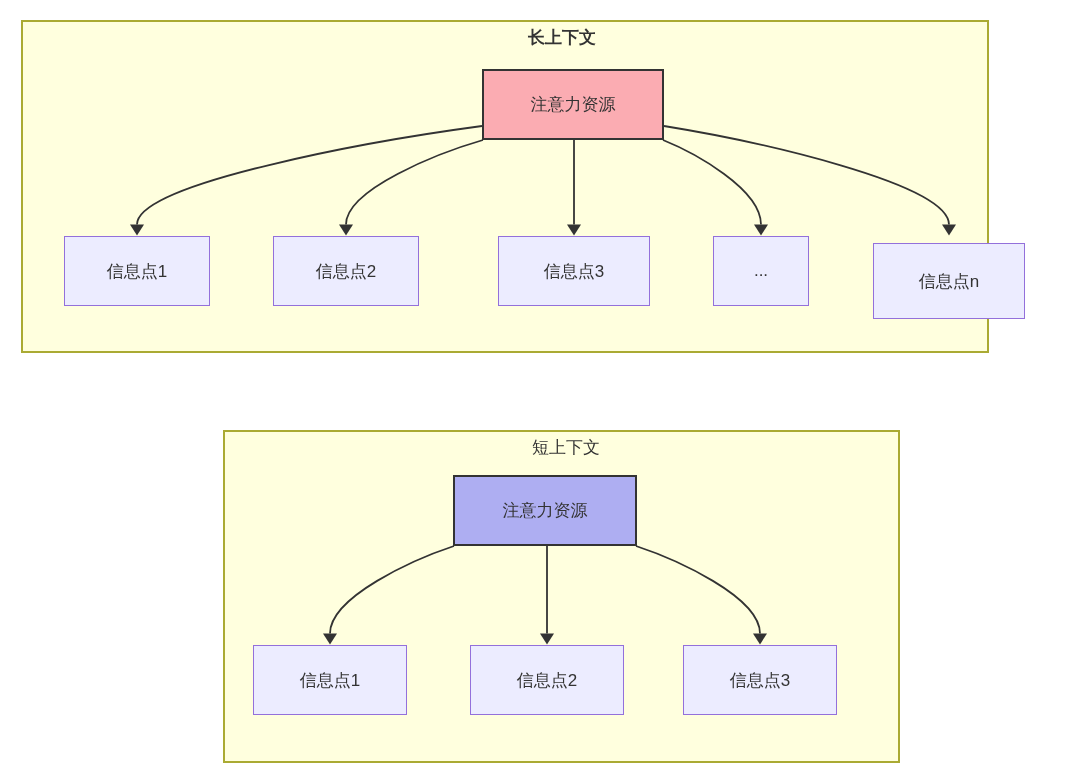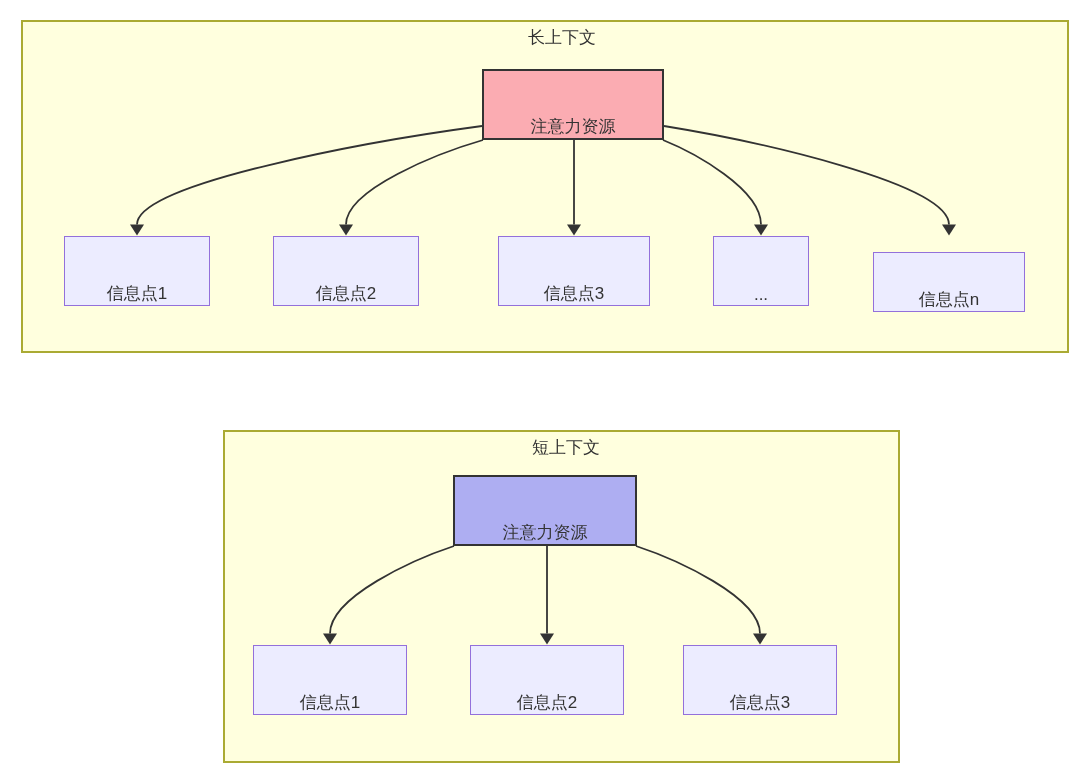--- a/index.html
+++ b/index.html
@@ -49,21 +49,21 @@
     stroke-width: 1.8;
   }
   .edge-head {
     fill: var(--edge-color, #333333);
     stroke: none;
   }
 
   .node {
     position: absolute;
     display: flex;
-    align-items: flex-end;
+    align-items: center;
     justify-content: center;
     font-size: 17px;
     white-space: nowrap;
     z-index: 2;
     color: var(--text-color, #333333);
   }
 
   .info-node {
     background: var(--node-fill, #ececff);
     border: 1.5px solid var(--node-border, #9370db);
@@ -73,21 +73,21 @@
     border: 2.5px solid var(--attention-border, #333333);
   }
   .attention-long  { background: var(--attention-long-fill, #fbacb2); }
   .attention-short { background: var(--attention-short-fill, #aeaef2); }
 </style>
 </head>
 <body>
 
 <div class="canvas">
 
-  <div class="cluster" id="cluster-long" style="left: 21px; top: 20px; width: 1048px; height: 333px;">
+  <div class="cluster" id="cluster-long" style="left: 21px; top: 20px; width: 968px; height: 333px; font-weight: bold;">
     <div class="cluster-title" id="title-long" style="left: 539px;">长上下文</div>
   </div>
 
   <div class="cluster" id="cluster-short" style="left: 205px; top: 430px; width: 677px; height: 333px; margin-left: 18px;">
     <div class="cluster-title" id="title-short" style="left: 341px;">短上下文</div>
   </div>
 
   <svg id="edge-layer" width="1080" height="774" viewBox="0 0 1080 774">
       <path d="M 482 126 C 371.6 140.775, 137 183.13, 137 224.5" class="edge-line"></path>
       <path d="M 137 235.5 L 130 224.5 L 144 224.5 Z" class="edge-head"></path>
@@ -120,21 +120,21 @@
     </div>
     <div class="node info-node" style="left: 273px; top: 236px; width: 146px; height: 70px;">
       <span>信息点2</span>
     </div>
     <div class="node info-node" style="left: 498px; top: 236px; width: 152px; height: 70px;">
       <span>信息点3</span>
     </div>
     <div class="node info-node" style="left: 713px; top: 236px; width: 96px; height: 70px;">
       <span>...</span>
     </div>
-    <div class="node info-node" style="left: 873px; top: 252px; width: 152px; height: 60px;">
+    <div class="node info-node" style="left: 873px; top: 243px; width: 152px; height: 76px;">
       <span>信息点n</span>
     </div>
     <div class="node info-node" style="left: 253px; top: 645px; width: 154px; height: 70px;">
       <span>信息点1</span>
     </div>
     <div class="node info-node" style="left: 470px; top: 645px; width: 154px; height: 70px;">
       <span>信息点2</span>
     </div>
     <div class="node info-node" style="left: 683px; top: 645px; width: 154px; height: 70px;">
       <span>信息点3</span>

